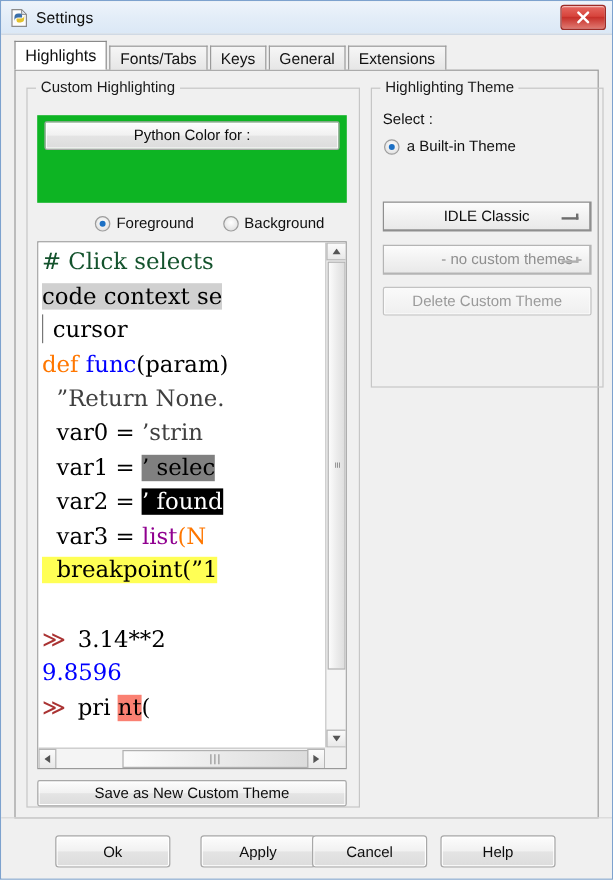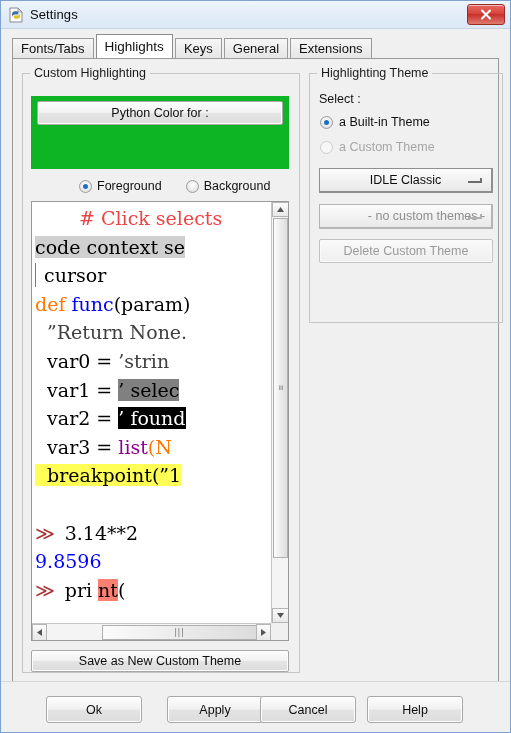--- a/index.html
+++ b/index.html
@@ -166,21 +166,21 @@
   }
   .code{
     position:absolute;left:0;top:0;right:17px;bottom:17px;
     overflow:hidden;background:#fff;
     font-family:"DejaVu Serif","Liberation Serif",serif;
     font-size:19px;line-height:28.6px;
     white-space:pre;color:#000;
     padding:2px 0 0 3px;box-sizing:border-box;
   }
   .code .ln{display:block;height:28.6px;}
-  .c-comment  {color:#ef4444;margin-left:44px;}
+  .c-comment  {color:#14532d;}
   .c-keyword  {color:#ff7700;}
   .c-def      {color:#0000ff;}
   .c-string   {color:#404040;}
   .c-builtin  {color:#900090;}
   .c-console  {color:#aa3333;}
   .c-stdout   {color:#0000ff;}
   .hl-context {background:#d0d0d0;}
   .hl-sel     {background:#808080;color:#000;}
   .hl-found   {background:#000000;color:#ffffff;}
   .hl-break   {background:#ffff55;}
@@ -256,22 +256,22 @@
     <span class="close-btn">
       <svg width="12" height="11" viewBox="0 0 12 11">
         <path d="M2 1.5 L10 9.5 M10 1.5 L2 9.5" stroke="#ffffff" stroke-width="2.1" stroke-linecap="round"></path>
       </svg>
     </span>
   </div>
 
   <div class="client">
 
     <div class="tabstrip">
+      <div class="tab active">Highlights</div>
       <div class="tab">Fonts/Tabs</div>
-      <div class="tab active">Highlights</div>
       <div class="tab">Keys</div>
       <div class="tab">General</div>
       <div class="tab">Extensions</div>
     </div>
 
     <div class="tabpanel">
 
       <div class="group" id="group-custom">
         <span class="glabel">Custom Highlighting</span>
 
@@ -329,24 +329,20 @@
 
       <div class="group" id="group-theme">
         <span class="glabel">Highlighting Theme</span>
 
         <span id="select-label">Select :</span>
 
         <div class="trad" id="rad-builtin">
           <span class="radio on"></span>
           <span class="rlabel">a Built-in Theme</span>
         </div>
-        <div class="trad" id="rad-custom">
-          <span class="radio dim"></span>
-          <span class="rlabel dim">a Custom Theme</span>
-        </div>
 
         <div class="optmenu" id="builtin-menu">
           <span>IDLE Classic</span>
           <span class="ind"></span>
         </div>
 
         <div class="optmenu disabled" id="custom-menu">
           <span>- no custom themes -</span>
           <span class="ind"></span>
         </div>

